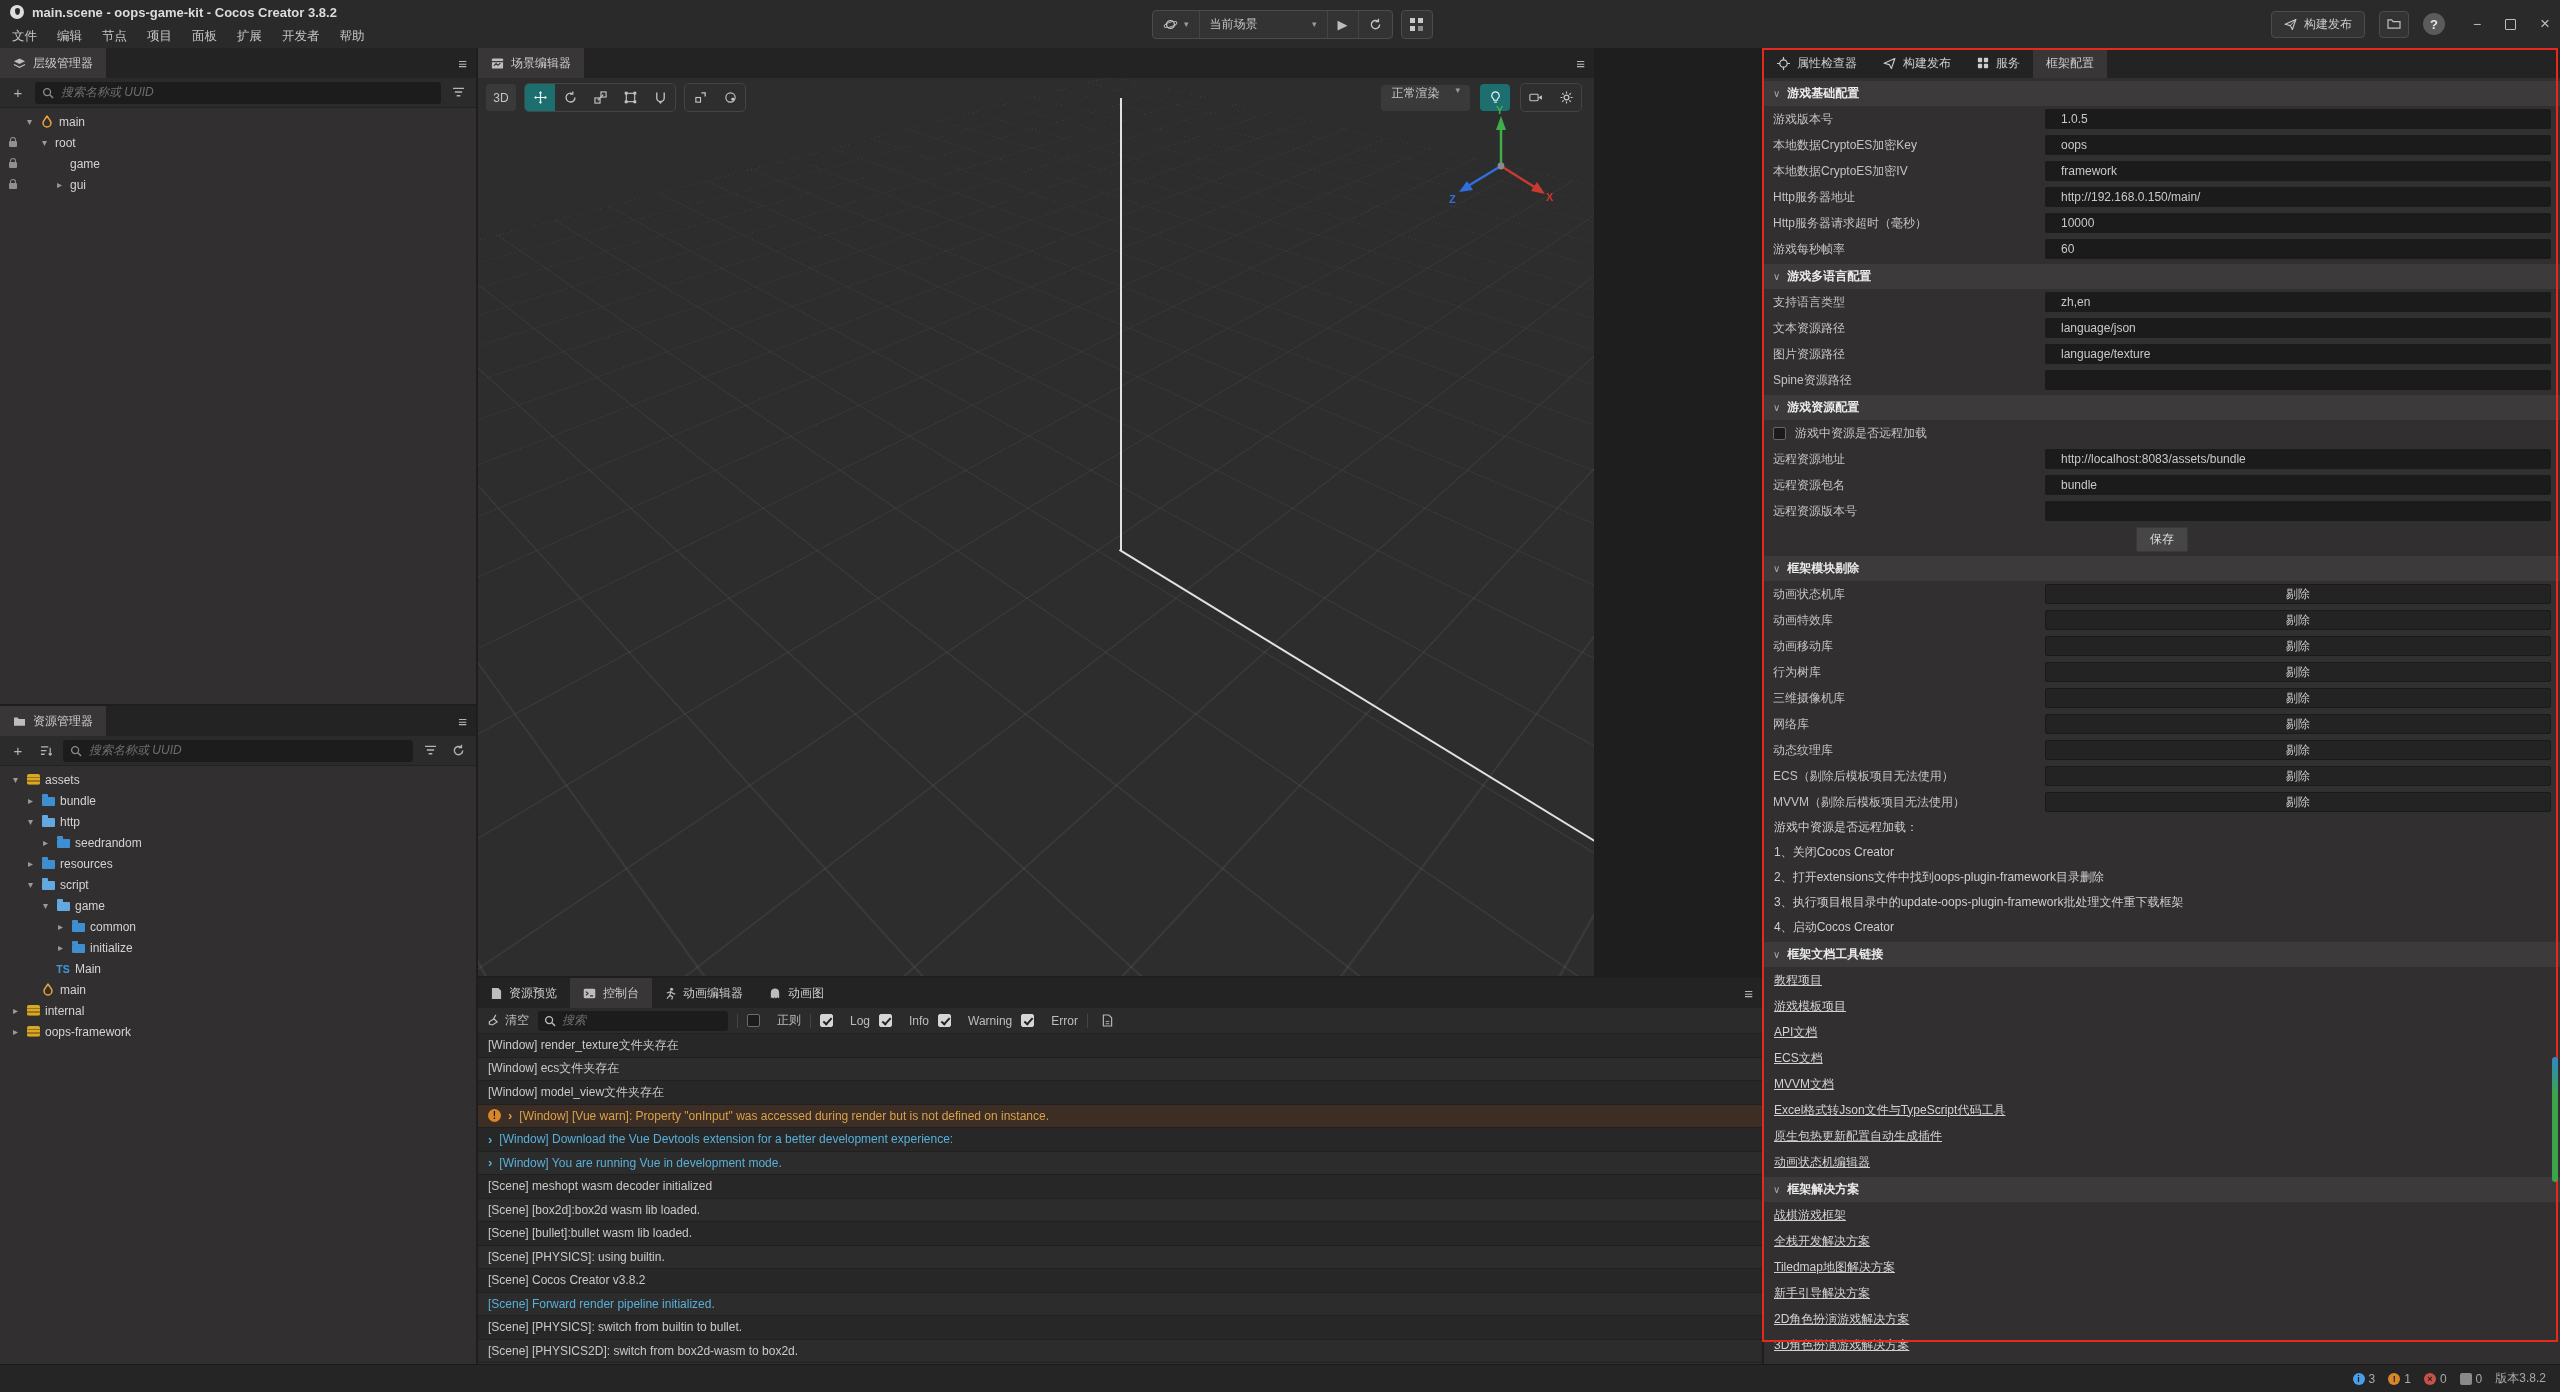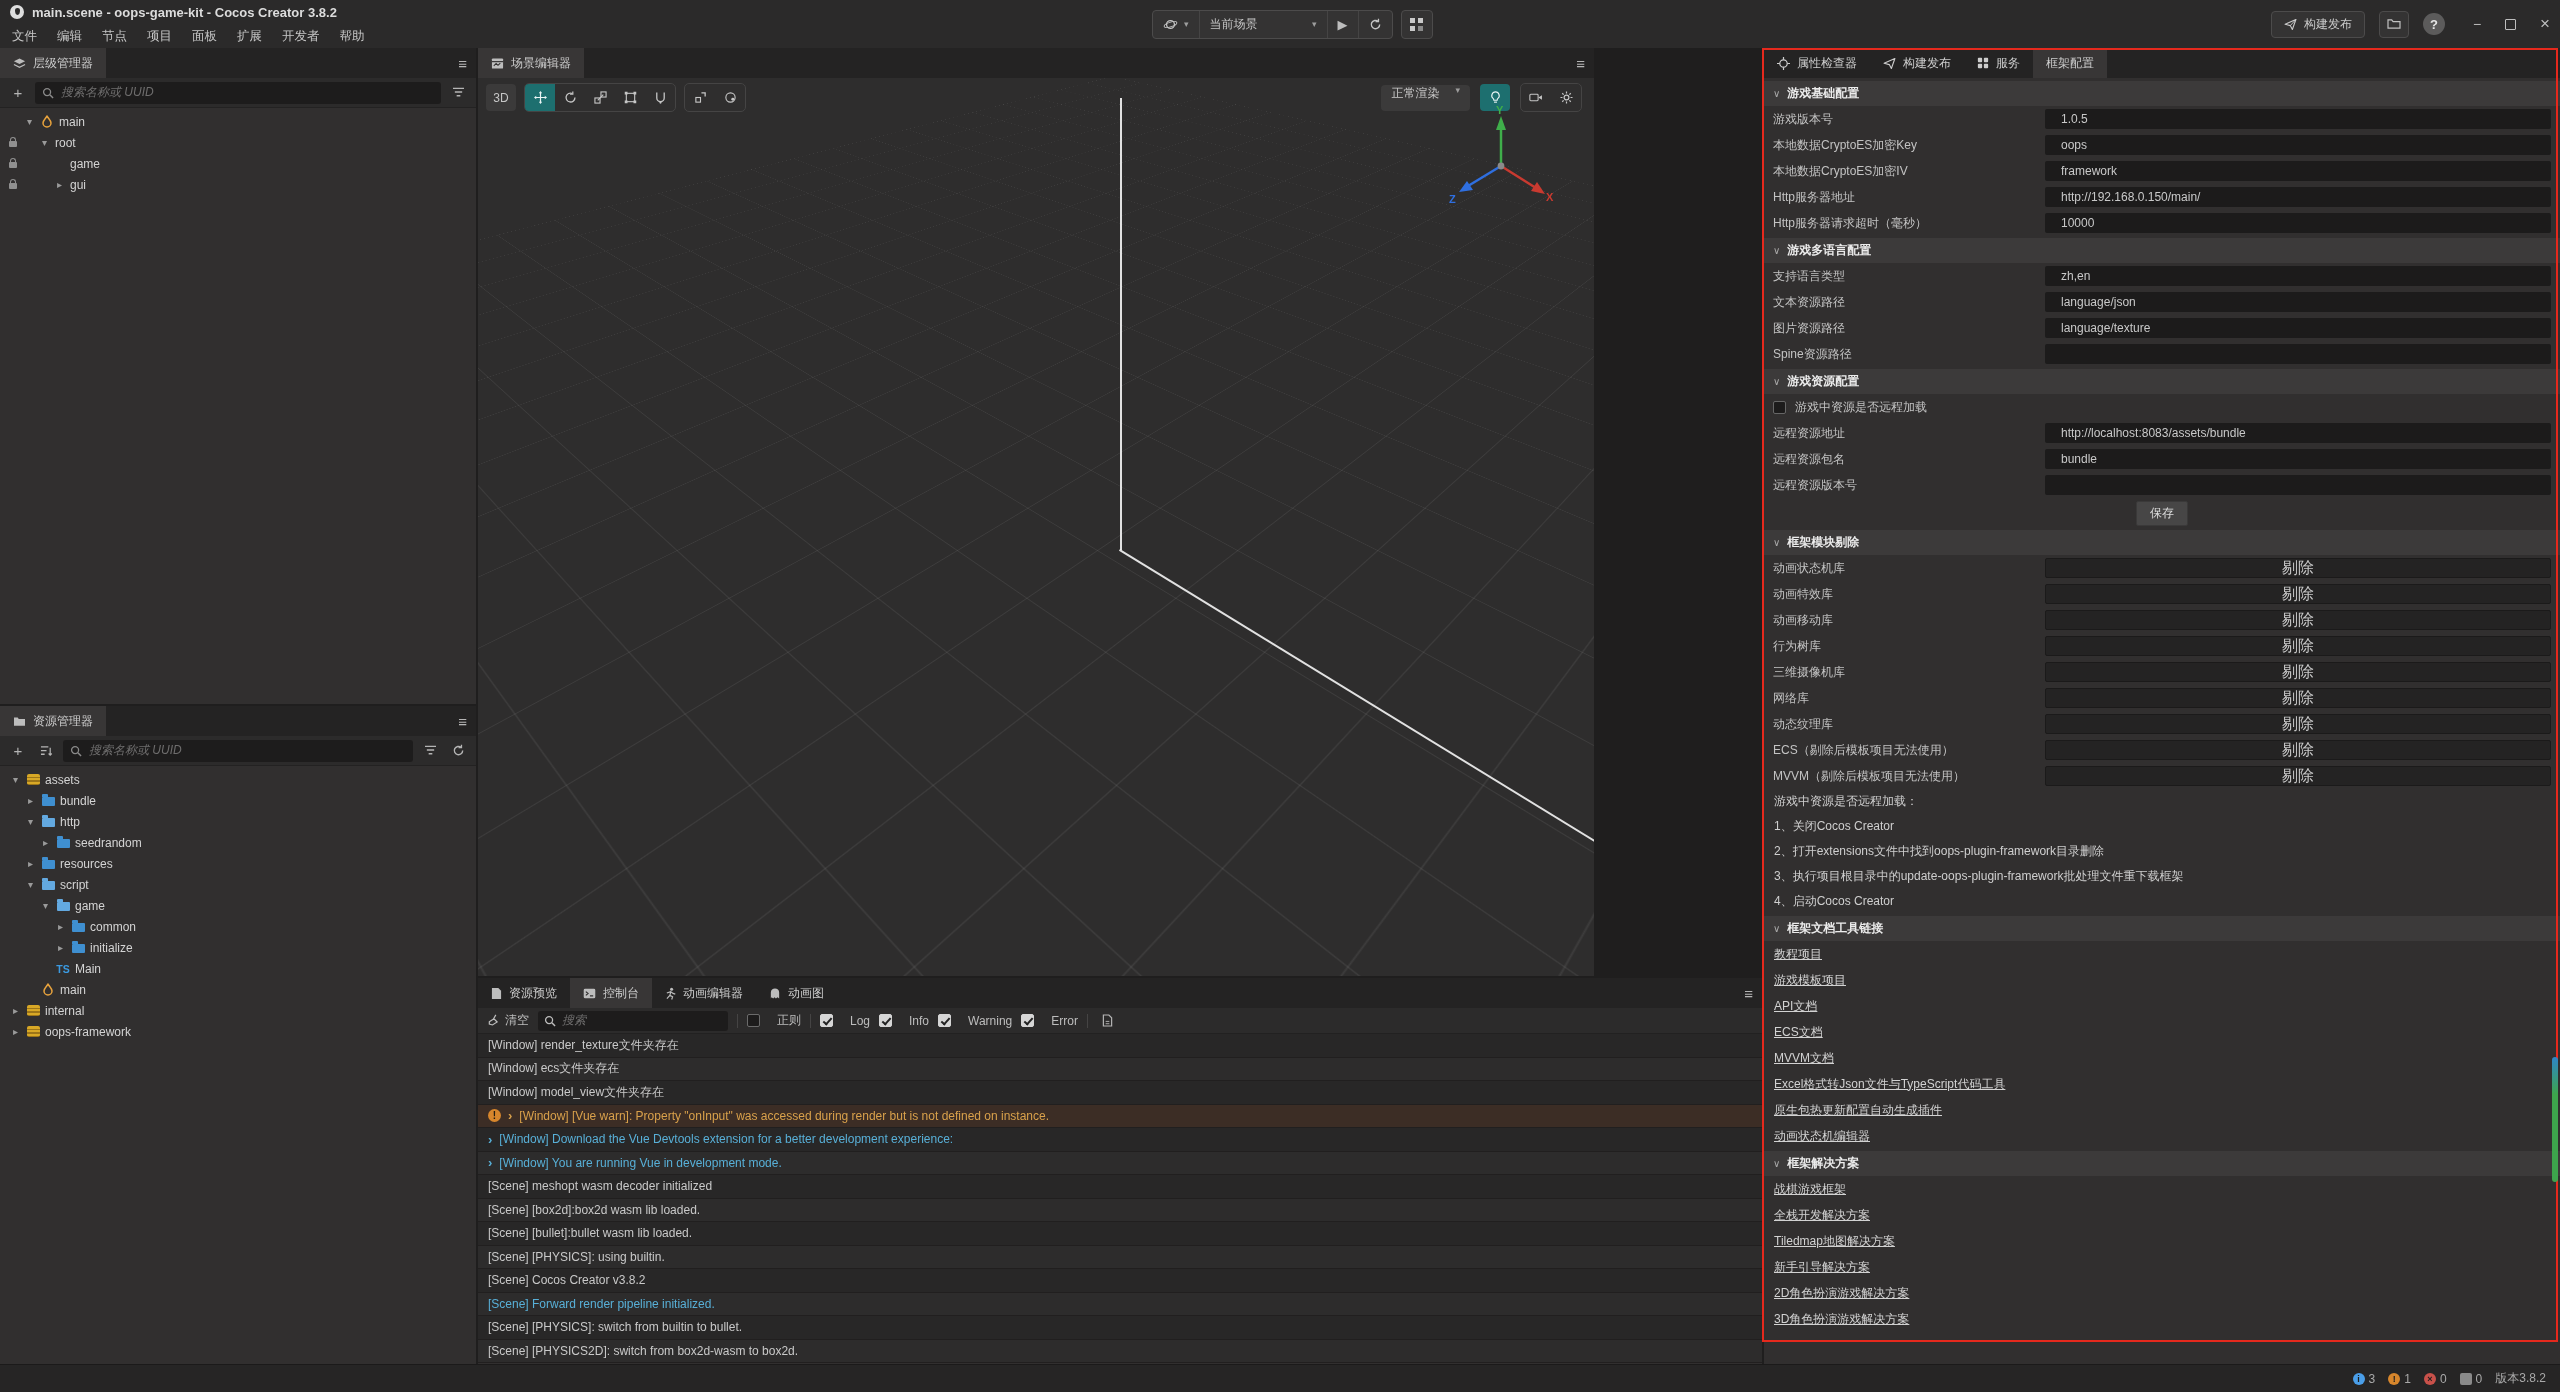--- a/index.html
+++ b/index.html
@@ -116,21 +116,21 @@
   
   .inspector-body{position:absolute;left:0;right:0;top:30px;bottom:0;background:#312f2f;padding-top:1px;overflow:hidden}
   .section-header{height:25px;margin-top:2px;background:#3c3a3a;display:flex;align-items:center;gap:7px;
        padding:0 9px;font-weight:700;color:#ececec}
   .sec-chev{color:#a9a9a9;font-size:10px;font-weight:400}
   .form-row{height:26px;display:flex;align-items:center;padding:0 9px}
   .form-label{width:272px;flex:none;color:#c3c3c3}
   .form-input{flex:1;height:20px;background:#1c1b1b;border-radius:2px;display:flex;align-items:center;
        padding:0 16px;color:#c9c9c9}
   .remove-btn{flex:1;height:20px;background:#242323;border:1px solid #1b1a1a;border-radius:2px;
-       color:#c9c9c9;font-size:16px;display:flex;align-items:center;justify-content:center;
+       color:#c9c9c9;font-size:12px;display:flex;align-items:center;justify-content:center;
        font-family:Liberation Mono, monospace}
   .checkbox{width:13px;height:13px;border:1px solid #666;border-radius:2px;background:#1c1b1b;
        margin-right:9px;flex:none}
   .cbl{width:auto}
   .action-row{height:30px;display:flex;align-items:center;justify-content:center}
   .save-btn{background:#474646;border:1px solid #3a3939;border-radius:2px;color:#dedede;font-size:12px;
        padding:3px 13px;font-family:"Liberation Sans",sans-serif}
   .note-line{height:25px;display:flex;align-items:center;padding:0 10px;color:#cfcfcf}
   .link-row{height:26px;display:flex;align-items:center;padding:0 10px}
   .doc-link{color:#d2d2d2;text-decoration:underline;cursor:pointer}
@@ -737,20 +737,26 @@
           <div class="form-input">
             <span class="input-text">http://192.168.0.150/main/</span>
           </div>
         </div>
         <div class="form-row">
           <span class="form-label">Http服务器请求超时（毫秒）</span>
           <div class="form-input">
             <span class="input-text">10000</span>
           </div>
         </div>
+        <div class="form-row">
+          <span class="form-label">游戏每秒帧率</span>
+          <div class="form-input">
+            <span class="input-text">60</span>
+          </div>
+        </div>
         <div class="section-header">
           <span class="sec-chev">∨</span>
           <span class="sec-title">游戏多语言配置</span>
         </div>
         <div class="form-row">
           <span class="form-label">支持语言类型</span>
           <div class="form-input">
             <span class="input-text">zh,en</span>
           </div>
         </div>

